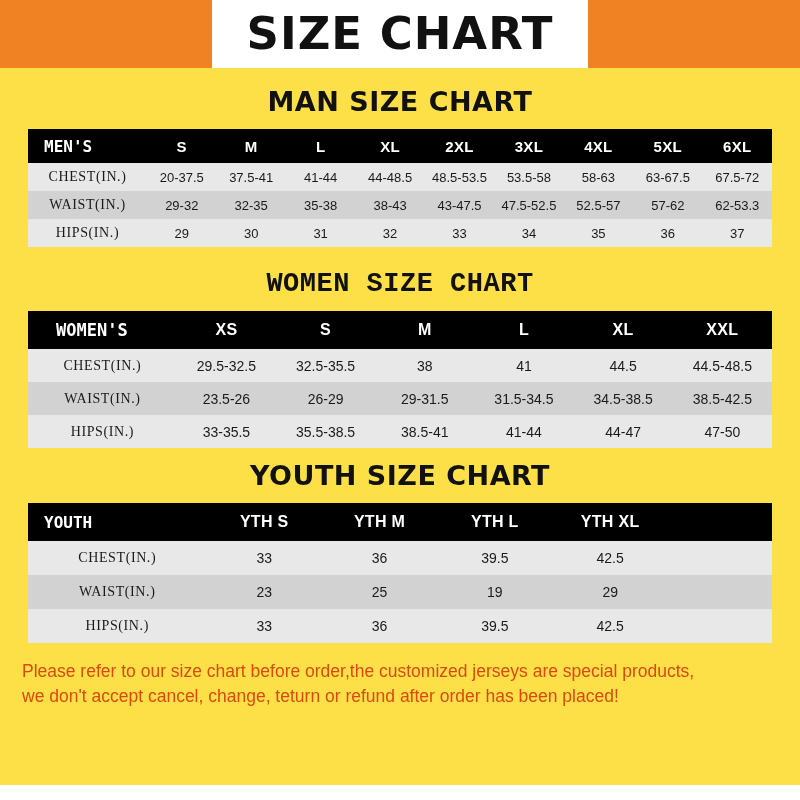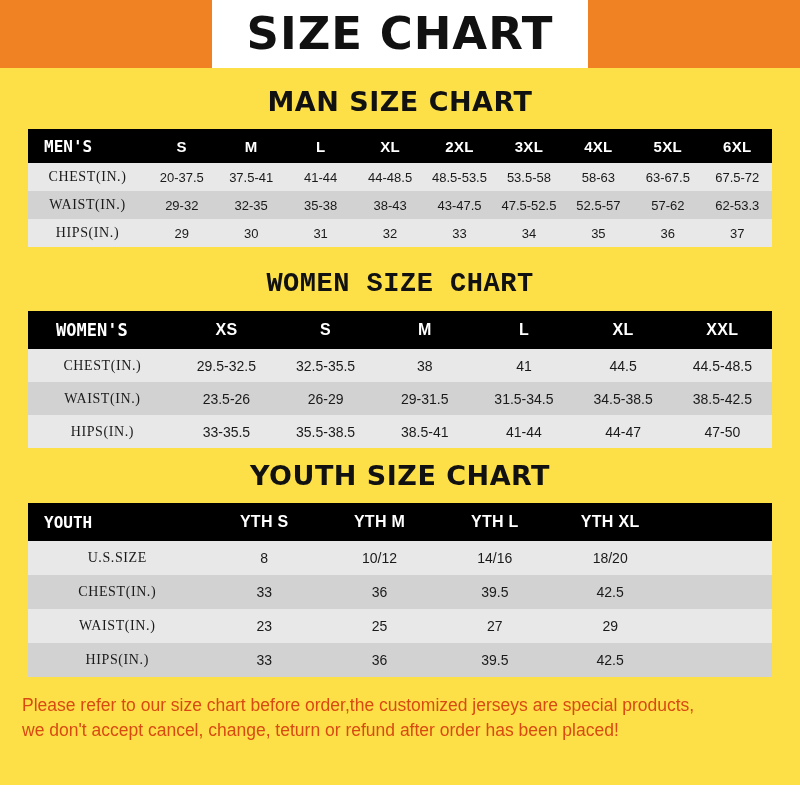--- a/index.html
+++ b/index.html
@@ -234,40 +234,32 @@
           <th class="corner" style="width:24%">YOUTH</th>
           <th>YTH S</th>
           <th>YTH M</th>
           <th>YTH L</th>
           <th>YTH XL</th>
           <th style="width:14%"></th>
         </tr>
       </thead>
       <tbody>
         <tr>
-          <td class="rowhead">U.S.SIZE</td>
-          <td>8</td>
-          <td>10/12</td>
-          <td>14/16</td>
-          <td>18/20</td>
-          <td></td>
-        </tr>
-        <tr>
           <td class="rowhead">CHEST(IN.)</td>
           <td>33</td>
           <td>36</td>
           <td>39.5</td>
           <td>42.5</td>
           <td></td>
         </tr>
         <tr>
           <td class="rowhead">WAIST(IN.)</td>
           <td>23</td>
           <td>25</td>
-          <td>27</td>
+          <td>19</td>
           <td>29</td>
           <td></td>
         </tr>
         <tr>
           <td class="rowhead">HIPS(IN.)</td>
           <td>33</td>
           <td>36</td>
           <td>39.5</td>
           <td>42.5</td>
           <td></td>

